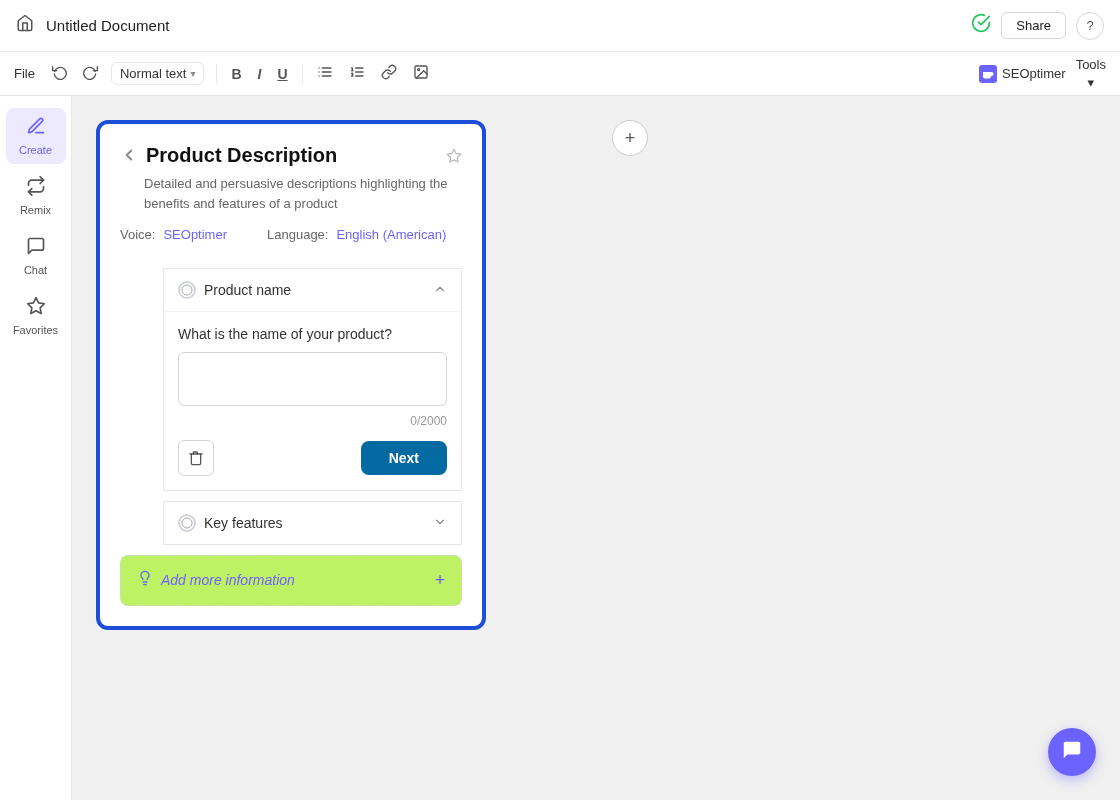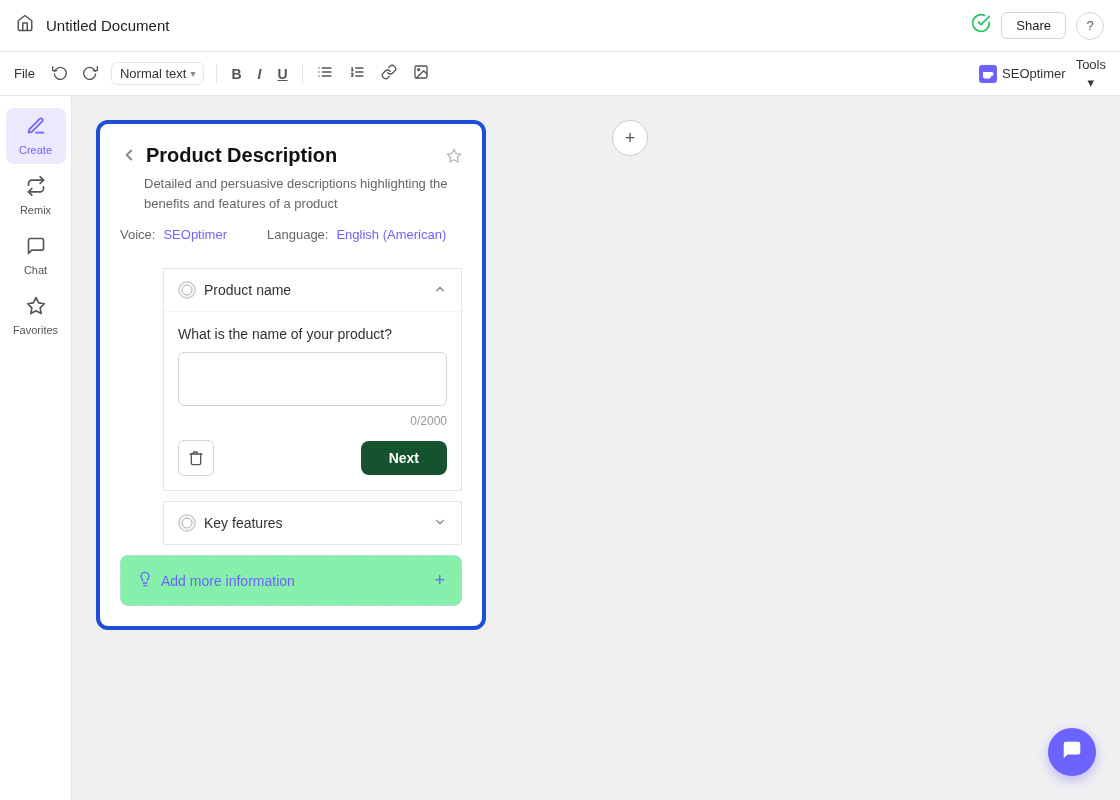--- a/index.html
+++ b/index.html
@@ -103,29 +103,29 @@
       min-height: 50px; resize: none; font-family: inherit;
     }
     .char-count { text-align: right; font-size: 12px; color: #999; margin-top: 4px; }
     .section-actions { display: flex; align-items: center; justify-content: space-between; margin-top: 12px; }
     .btn-delete {
       width: 36px; height: 36px; border: 1px solid #d1d5db; border-radius: 6px;
       background: #fff; cursor: pointer; display: flex; align-items: center; justify-content: center;
       color: #555; font-size: 15px;
     }
     .btn-next {
-      background: #14532d; color: #fff; border: none; border-radius: 8px;
+      background: #0369a1; color: #fff; border: none; border-radius: 8px;
       padding: 9px 28px; font-size: 14px; font-weight: 600; cursor: pointer;
     }
 
     
     .add-more {
       border: 1.5px dashed #d1d5db; border-radius: 8px;
-      padding: 14px 16px; display: flex; align-items: center; justify-content: space-between;
-      cursor: pointer; background: #86efac;
+      padding: 14px 16px; display: flex; align-items: flex-start; justify-content: space-between;
+      cursor: pointer; background: #bef264; font-style: italic;
     }
     .add-more-left { display: flex; align-items: center; gap: 8px; }
     .add-more-icon { color: #6c63ff; font-size: 16px; }
     .add-more-label { font-size: 14px; color: #6c63ff; font-weight: 500; }
     .add-more-plus { color: #6c63ff; font-size: 18px; font-weight: 300; }
 
     
     .chat-bubble {
       position: fixed; bottom: 24px; right: 24px;
       width: 48px; height: 48px; border-radius: 50%;

